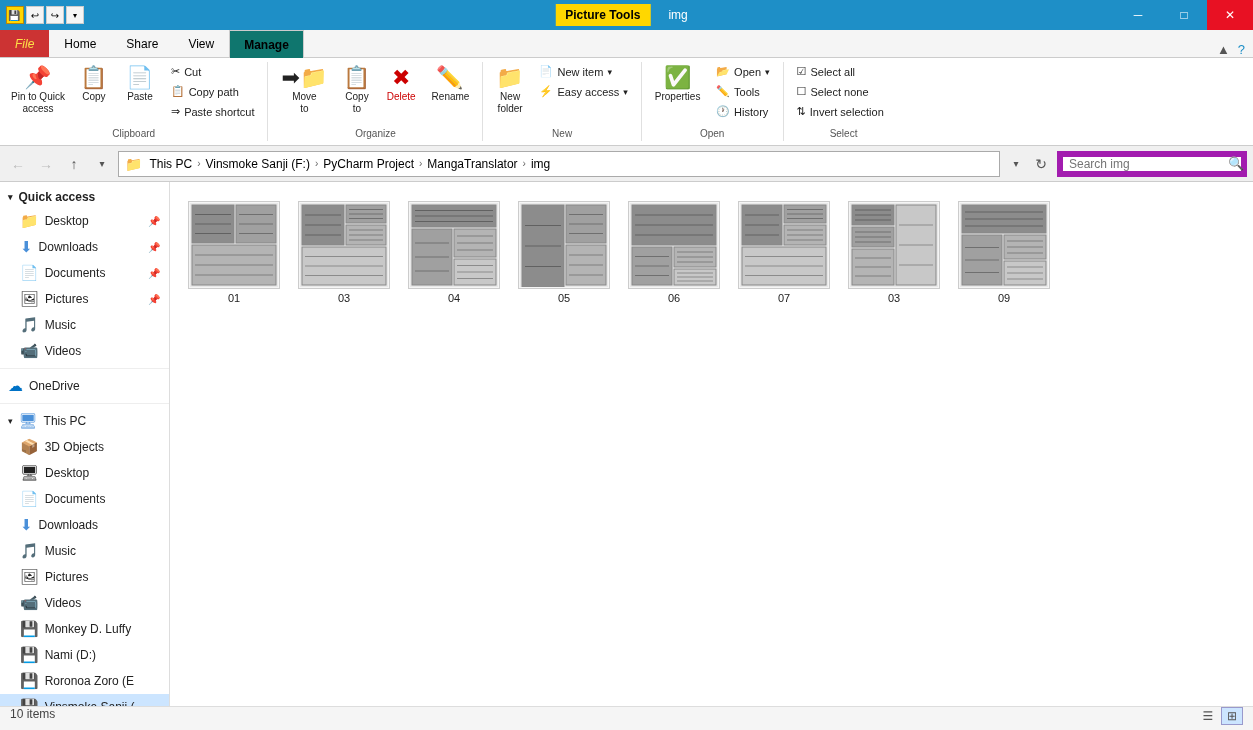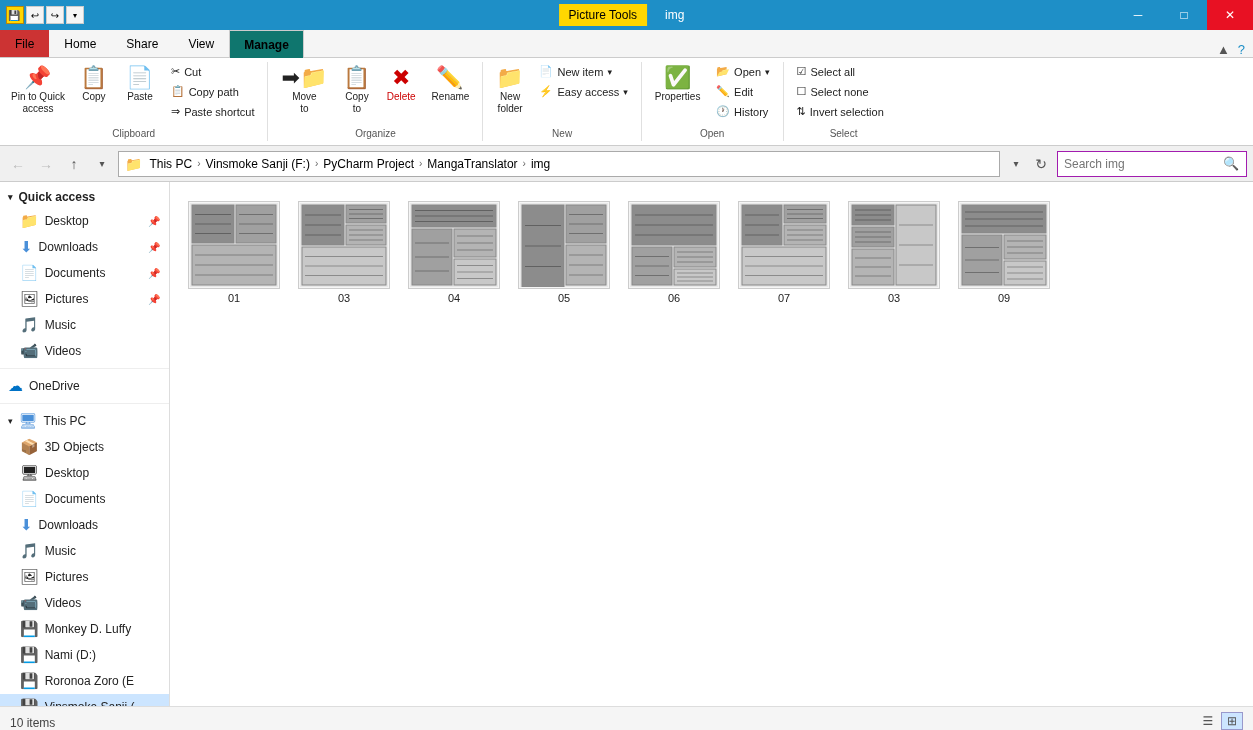--- a/index.html
+++ b/index.html
@@ -56,21 +56,21 @@
       align-items: center;
       justify-content: center;
       font-size: 10px;
       cursor: pointer;
     }
     .title-active-tab {
       background: #ffd700;
       color: #000;
       padding: 4px 10px;
       font-size: 12px;
-      font-weight: 400;
+      font-weight: 700;
     }
     .title-plain {
       color: white;
       padding: 4px 10px;
       font-size: 12px;
     }
 
     
     #ribbon-tabs {
       background: #f5f5f5;
@@ -218,21 +218,21 @@
       padding: 2px 4px;
       border-radius: 2px;
     }
     .path-chevron { color: #666; font-size: 10px; padding: 0 1px; }
     .path-folder-icon { color: #e6a817; margin-right: 3px; font-size: 14px; }
     .address-dropdown { font-size: 10px; color: #555; cursor: pointer; }
     .address-refresh { font-size: 14px; color: #555; cursor: pointer; }
     .search-box {
       width: 190px;
       height: 26px;
-      border: 1px solid #a21caf;
+      border: 6px solid #a21caf;
       background: white;
       display: flex;
       align-items: center;
       padding: 0 6px;
       gap: 4px;
     }
     .search-box input {
       border: none;
       outline: none;
       font-size: 12px;
@@ -317,21 +317,21 @@
       margin-top: 3px;
       text-align: center;
     }
 
     
     #status-bar {
       height: 24px;
       background: #f5f5f5;
       border-top: 1px solid #ddd;
       display: flex;
-      align-items: flex-end;
+      align-items: flex-start;
       padding: 0 10px;
       justify-content: space-between;
     }
     .status-text { font-size: 12px; color: #444; }
     .view-controls { display: flex; gap: 2px; }
     .view-btn {
       width: 22px;
       height: 18px;
       display: flex;
       align-items: center;
@@ -358,21 +358,21 @@
     <span class="title-plain">img</span>
   </div>
   <div class="window-controls">
     <button class="win-btn">─</button>
     <button class="win-btn">□</button>
     <button class="win-btn close">✕</button>
   </div>
 </div>
 
 <div id="ribbon-tabs">
-  <div class="ribbon-tab" style="background:#cc3333;color:#000000;">File</div>
+  <div class="ribbon-tab" style="background:#cc3333;color:#fde047;font-style:italic;">File</div>
   <div class="ribbon-tab">Home</div>
   <div class="ribbon-tab">Share</div>
   <div class="ribbon-tab">View</div>
   <div class="ribbon-tab active">Manage</div>
   <div style="flex:1;"></div>
   <div style="display:flex;align-items:center;padding:0 8px;gap:8px;">
     <span style="font-size:13px;cursor:pointer;color:#555;">▲</span>
     <span style="font-size:13px;cursor:pointer;color:#1e8fc7;">?</span>
   </div>
 </div>
@@ -470,21 +470,21 @@
         <span class="label">Properties</span>
       </div>
       <div class="ribbon-col">
         <div class="ribbon-btn-small">
           <span>📂</span>
           <span>Open</span>
           <span style="font-size:9px;">▾</span>
         </div>
         <div class="ribbon-btn-small">
           <span>✏️</span>
-          <span>Edit</span>
+          <span>Tools</span>
         </div>
         <div class="ribbon-btn-small">
           <span>🕐</span>
           <span>History</span>
         </div>
       </div>
     </div>
     <div class="ribbon-group-label">Open</div>
   </div>
 

